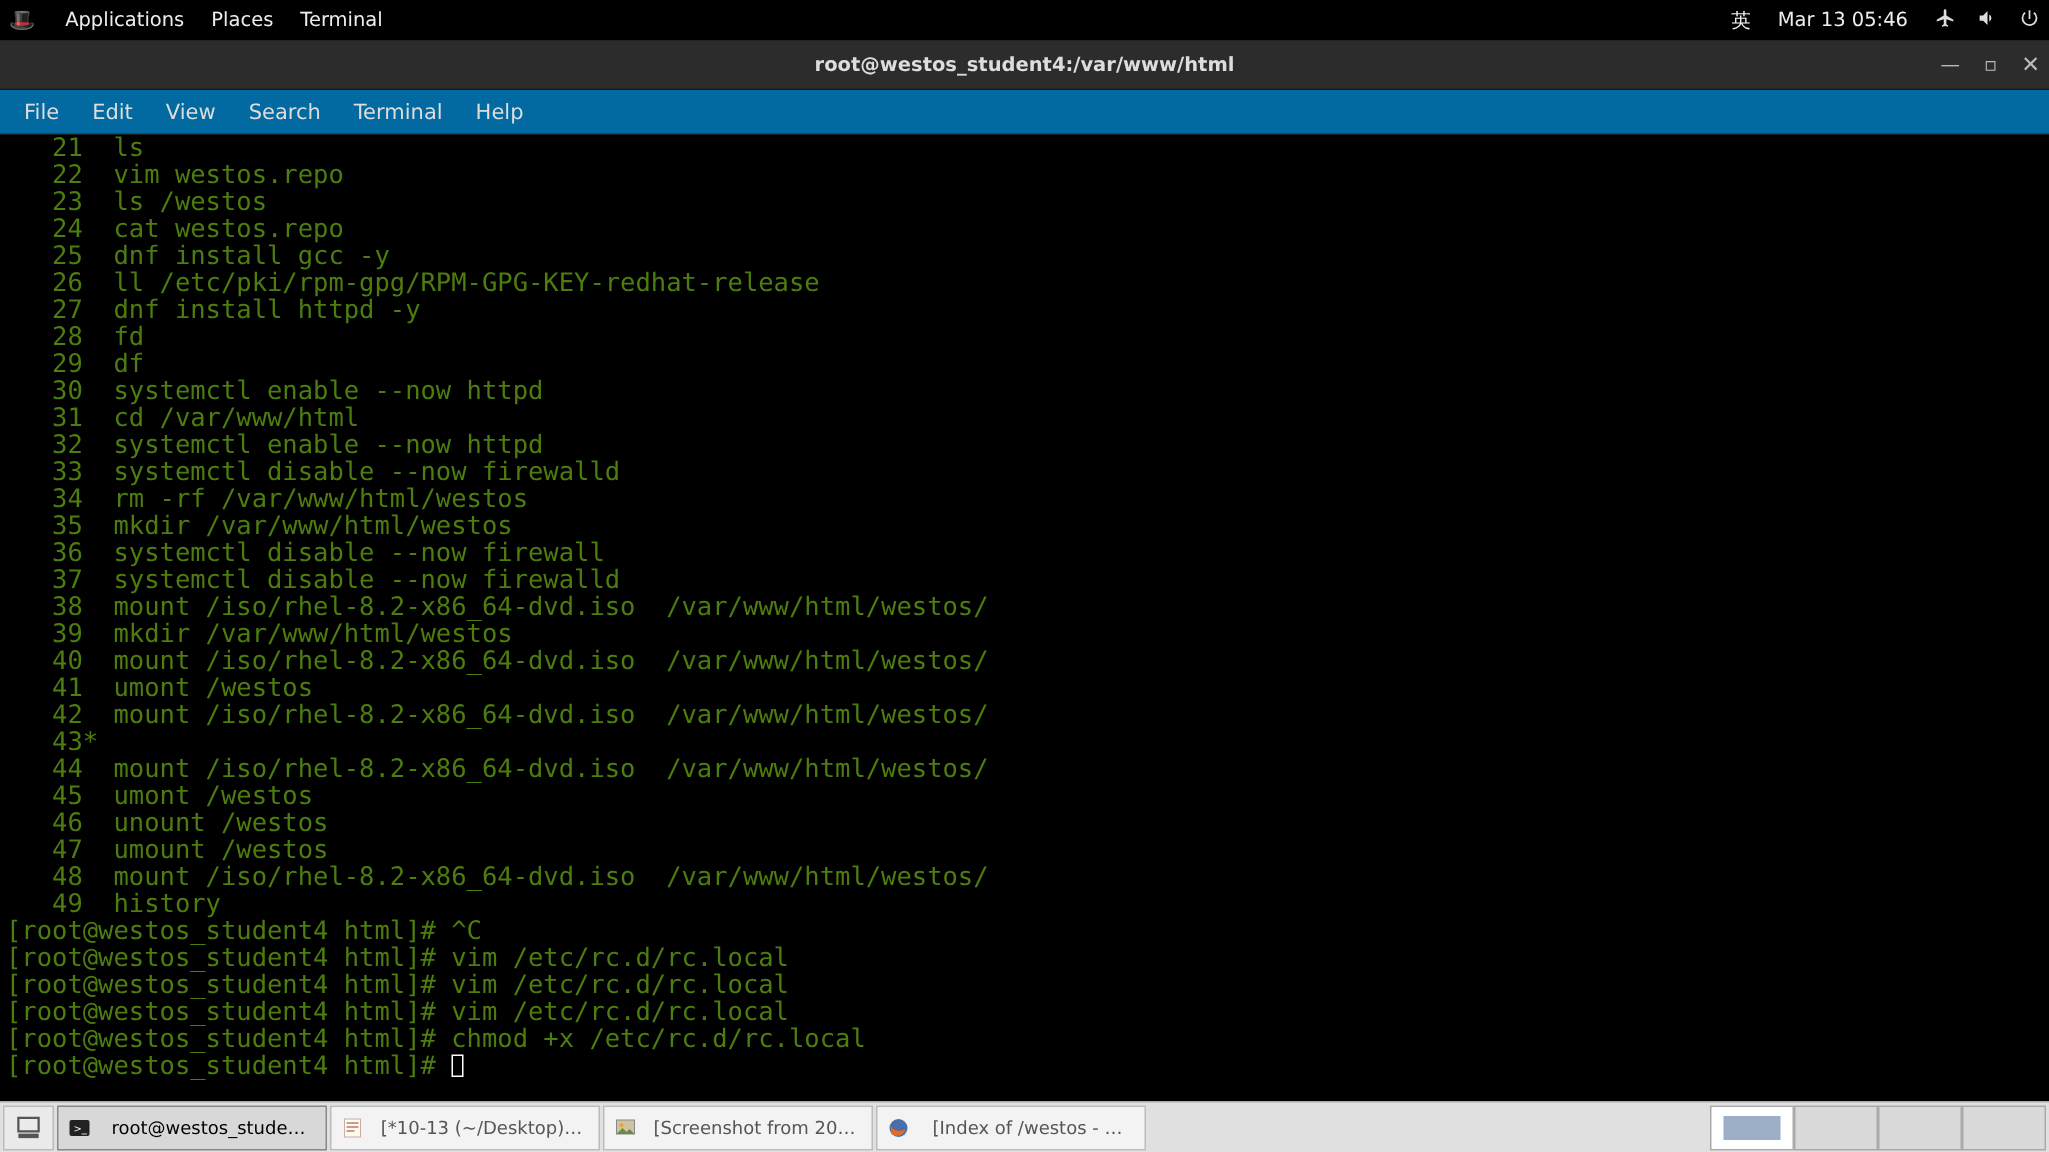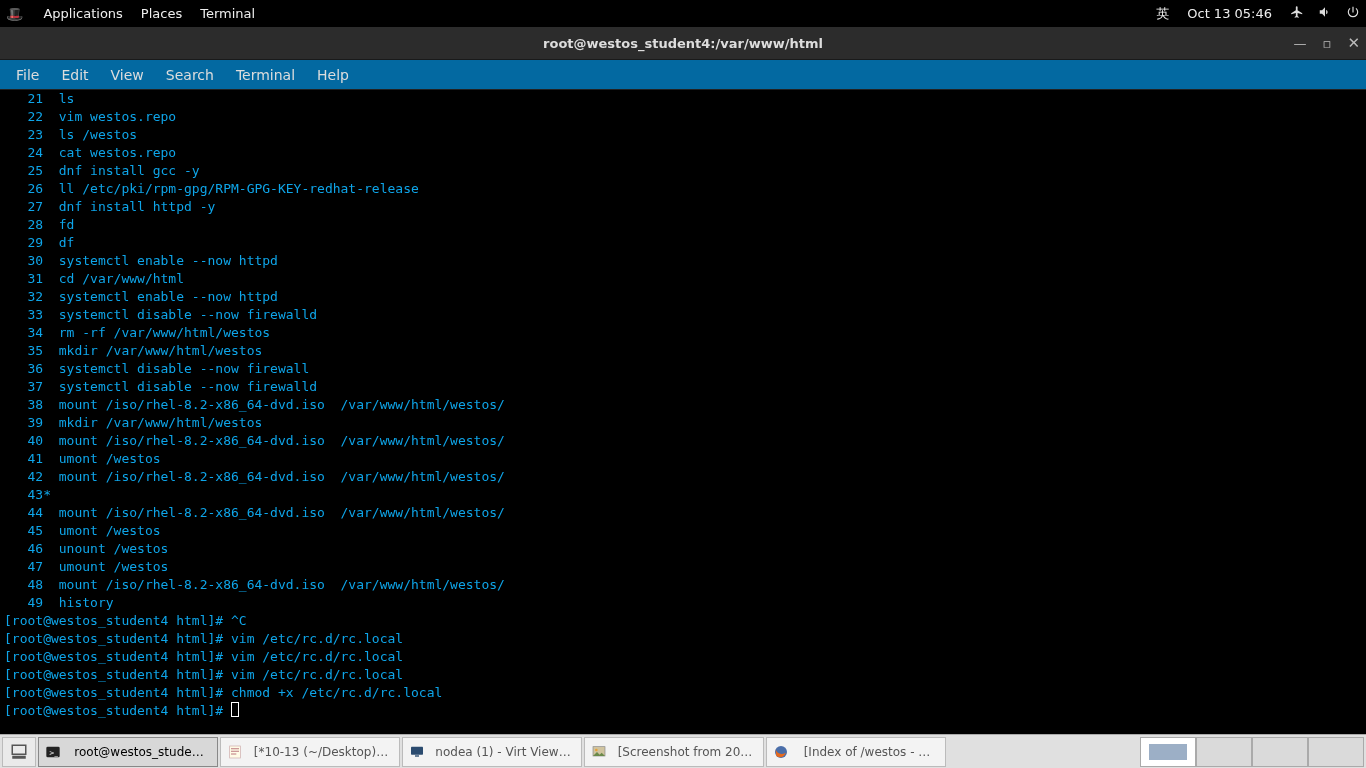--- a/index.html
+++ b/index.html
@@ -31,22 +31,22 @@
 
   
   .menubar {
     height: 30px; background: #0369a1; display: flex; align-items: center;
     padding: 0 6px; gap: 2px; color: #ddd; font-size: 14px; border-bottom: 1px solid #222;
   }
   .menubar .menuitem { padding: 4px 10px; cursor: default; }
 
   
   .terminal {
-    height: 644px; background: #000; color: #0ea5e9;
-    font-family: "DejaVu Sans Mono", monospace; font-size: 13px;
+    height: 644px; background: #000; color: #4d7c0f;
+    font-family: "DejaVu Sans Mono", monospace; font-size: 17px;
     line-height: 18px; padding: 0 4px; white-space: pre;
     overflow: hidden;
   }
   .cursor {
     display: inline-block; width: 8px; height: 15px; border: 1px solid #fff; vertical-align: -2px;
   }
 
   
   .taskbar {
     height: 34px; background: #e0e0e0; display: flex; align-items: center;
@@ -83,21 +83,21 @@
 
 <div class="topbar">
   <div class="topbar-left">
     <span class="rh-icon">🎩</span>
     <span>Applications</span>
     <span>Places</span>
     <span>Terminal</span>
   </div>
   <div class="topbar-right">
     <span>英</span>
-    <span>Oct 13  05:46</span>
+    <span>Mar 13  05:46</span>
     <div class="tray-icons">
       <span><svg viewBox="0 0 24 24">
             <path d="M21 16v-2l-8-5V3.5a1.5 1.5 0 0 0-3 0V9l-8 5v2l8-2.5V19l-2 1.5V22l3.5-1 3.5 1v-1.5L13 19v-5.5z"></path>
           </svg></span>
       <span><svg viewBox="0 0 24 24">
             <path d="M3 9v6h4l5 5V4L7 9H3zm13.5 3a4.5 4.5 0 0 0-2.5-4v8a4.5 4.5 0 0 0 2.5-4z"></path>
           </svg></span>
       <span><svg viewBox="0 0 24 24">
             <path d="M13 3h-2v10h2V3zm4.8 2.2l-1.4 1.4A7 7 0 1 1 7.6 6.6L6.2 5.2a9 9 0 1 0 11.6 0z"></path>
           </svg></span>
@@ -183,29 +183,20 @@
             <rect x="6" y="6" width="12" height="2" fill="#c99"></rect>
             <rect x="6" y="10" width="12" height="2" fill="#c99"></rect>
             <rect x="6" y="14" width="8" height="2" fill="#c99"></rect>
           </svg>
         </span>
         <span class="tlabel">[*10-13 (~/Desktop)…</span>
       </div>
       <div class="task-item">
         <span class="ticon">
           <svg viewBox="0 0 24 24">
-            <rect x="3" y="4" width="18" height="12" rx="1" fill="#2b4b6f"></rect>
-            <rect x="9" y="17" width="6" height="2" fill="#2b4b6f"></rect>
-          </svg>
-        </span>
-        <span class="tlabel">nodea (1) - Virt View…</span>
-      </div>
-      <div class="task-item">
-        <span class="ticon">
-          <svg viewBox="0 0 24 24">
             <rect x="3" y="4" width="18" height="14" fill="#d0c4a0" stroke="#888"></rect>
             <circle cx="8" cy="9" r="2" fill="#e8a23a"></circle>
             <path d="M3 18l6-6 4 4 3-3 5 5H3z" fill="#6a8a4a"></path>
           </svg>
         </span>
         <span class="tlabel">[Screenshot from 20…</span>
       </div>
       <div class="task-item">
         <span class="ticon">
           <svg viewBox="0 0 24 24">

